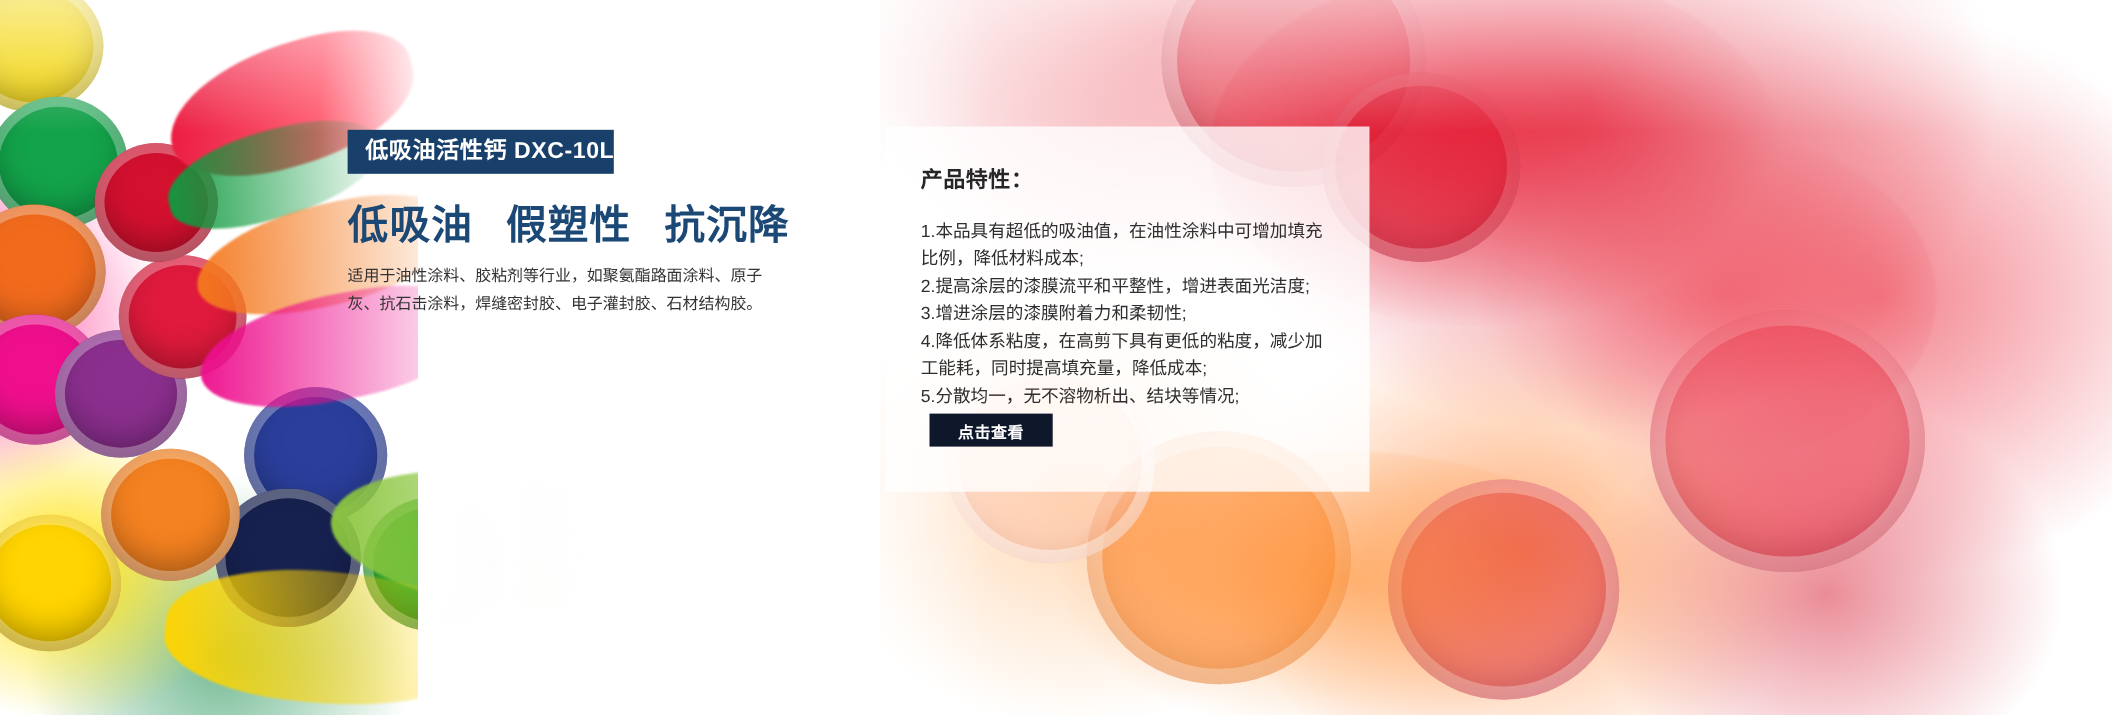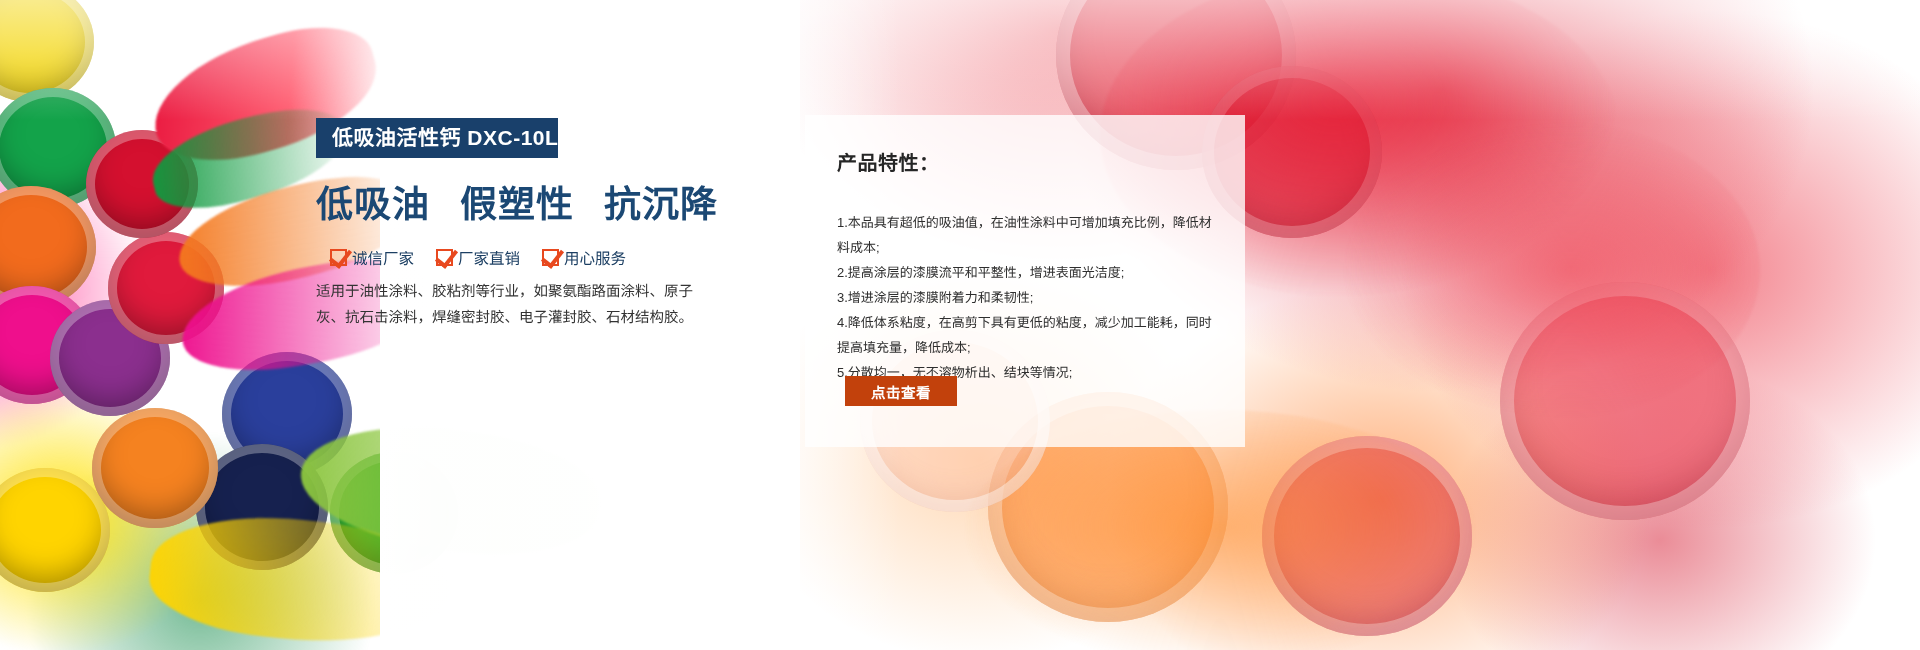--- a/index.html
+++ b/index.html
@@ -167,34 +167,34 @@
   }
   .panel-inner { padding: 32px 30px 0 32px; }
 
   .panel-title {
     font-size: 20px;
     font-weight: bold;
     color: #262626;
     letter-spacing: .5px;
   }
   .panel-list {
-    margin-top: 34px;
-    font-size: 13px;
+    margin-top: 22px;
+    font-size: 16px;
     line-height: 25px;
     color: #2e2e2e;
   }
   .panel-list li {
     list-style: none;
   }
 
   .cta {
     position: absolute;
     left: 845px; top: 376px;
     width: 112px; height: 30px;
-    background: #c2410c;
+    background: #0f172a;
     color: #ffffff;
     font-size: 14.5px;
     font-weight: bold;
     letter-spacing: .5px;
     display: flex;
     align-items: center;
     justify-content: center;
     border: none;
     cursor: pointer;
     z-index: 9;
@@ -252,34 +252,20 @@
 
     <div class="title-badge">低吸油活性钙 DXC-10L</div>
 
 
     <div class="headline">
       <span>低吸油</span>
       <span>假塑性</span>
       <span>抗沉降</span>
     </div>
 
-    <div class="checks">
-      <div class="check-item">
-        <span class="check-box"></span>
-        <span>诚信厂家</span>
-      </div>
-      <div class="check-item">
-        <span class="check-box"></span>
-        <span>厂家直销</span>
-      </div>
-      <div class="check-item">
-        <span class="check-box"></span>
-        <span>用心服务</span>
-      </div>
-    </div>
 
 
     <div class="domain-body">适用于油性涂料、胶粘剂等行业，如聚氨酯路面涂料、原子灰、抗石击涂料，焊缝密封胶、电子灌封胶、石材结构胶。</div>
   </div>
 
   <div class="panel">
     <div class="panel-inner">
       <div class="panel-title">产品特性：</div>
 
       <ul class="panel-list">

